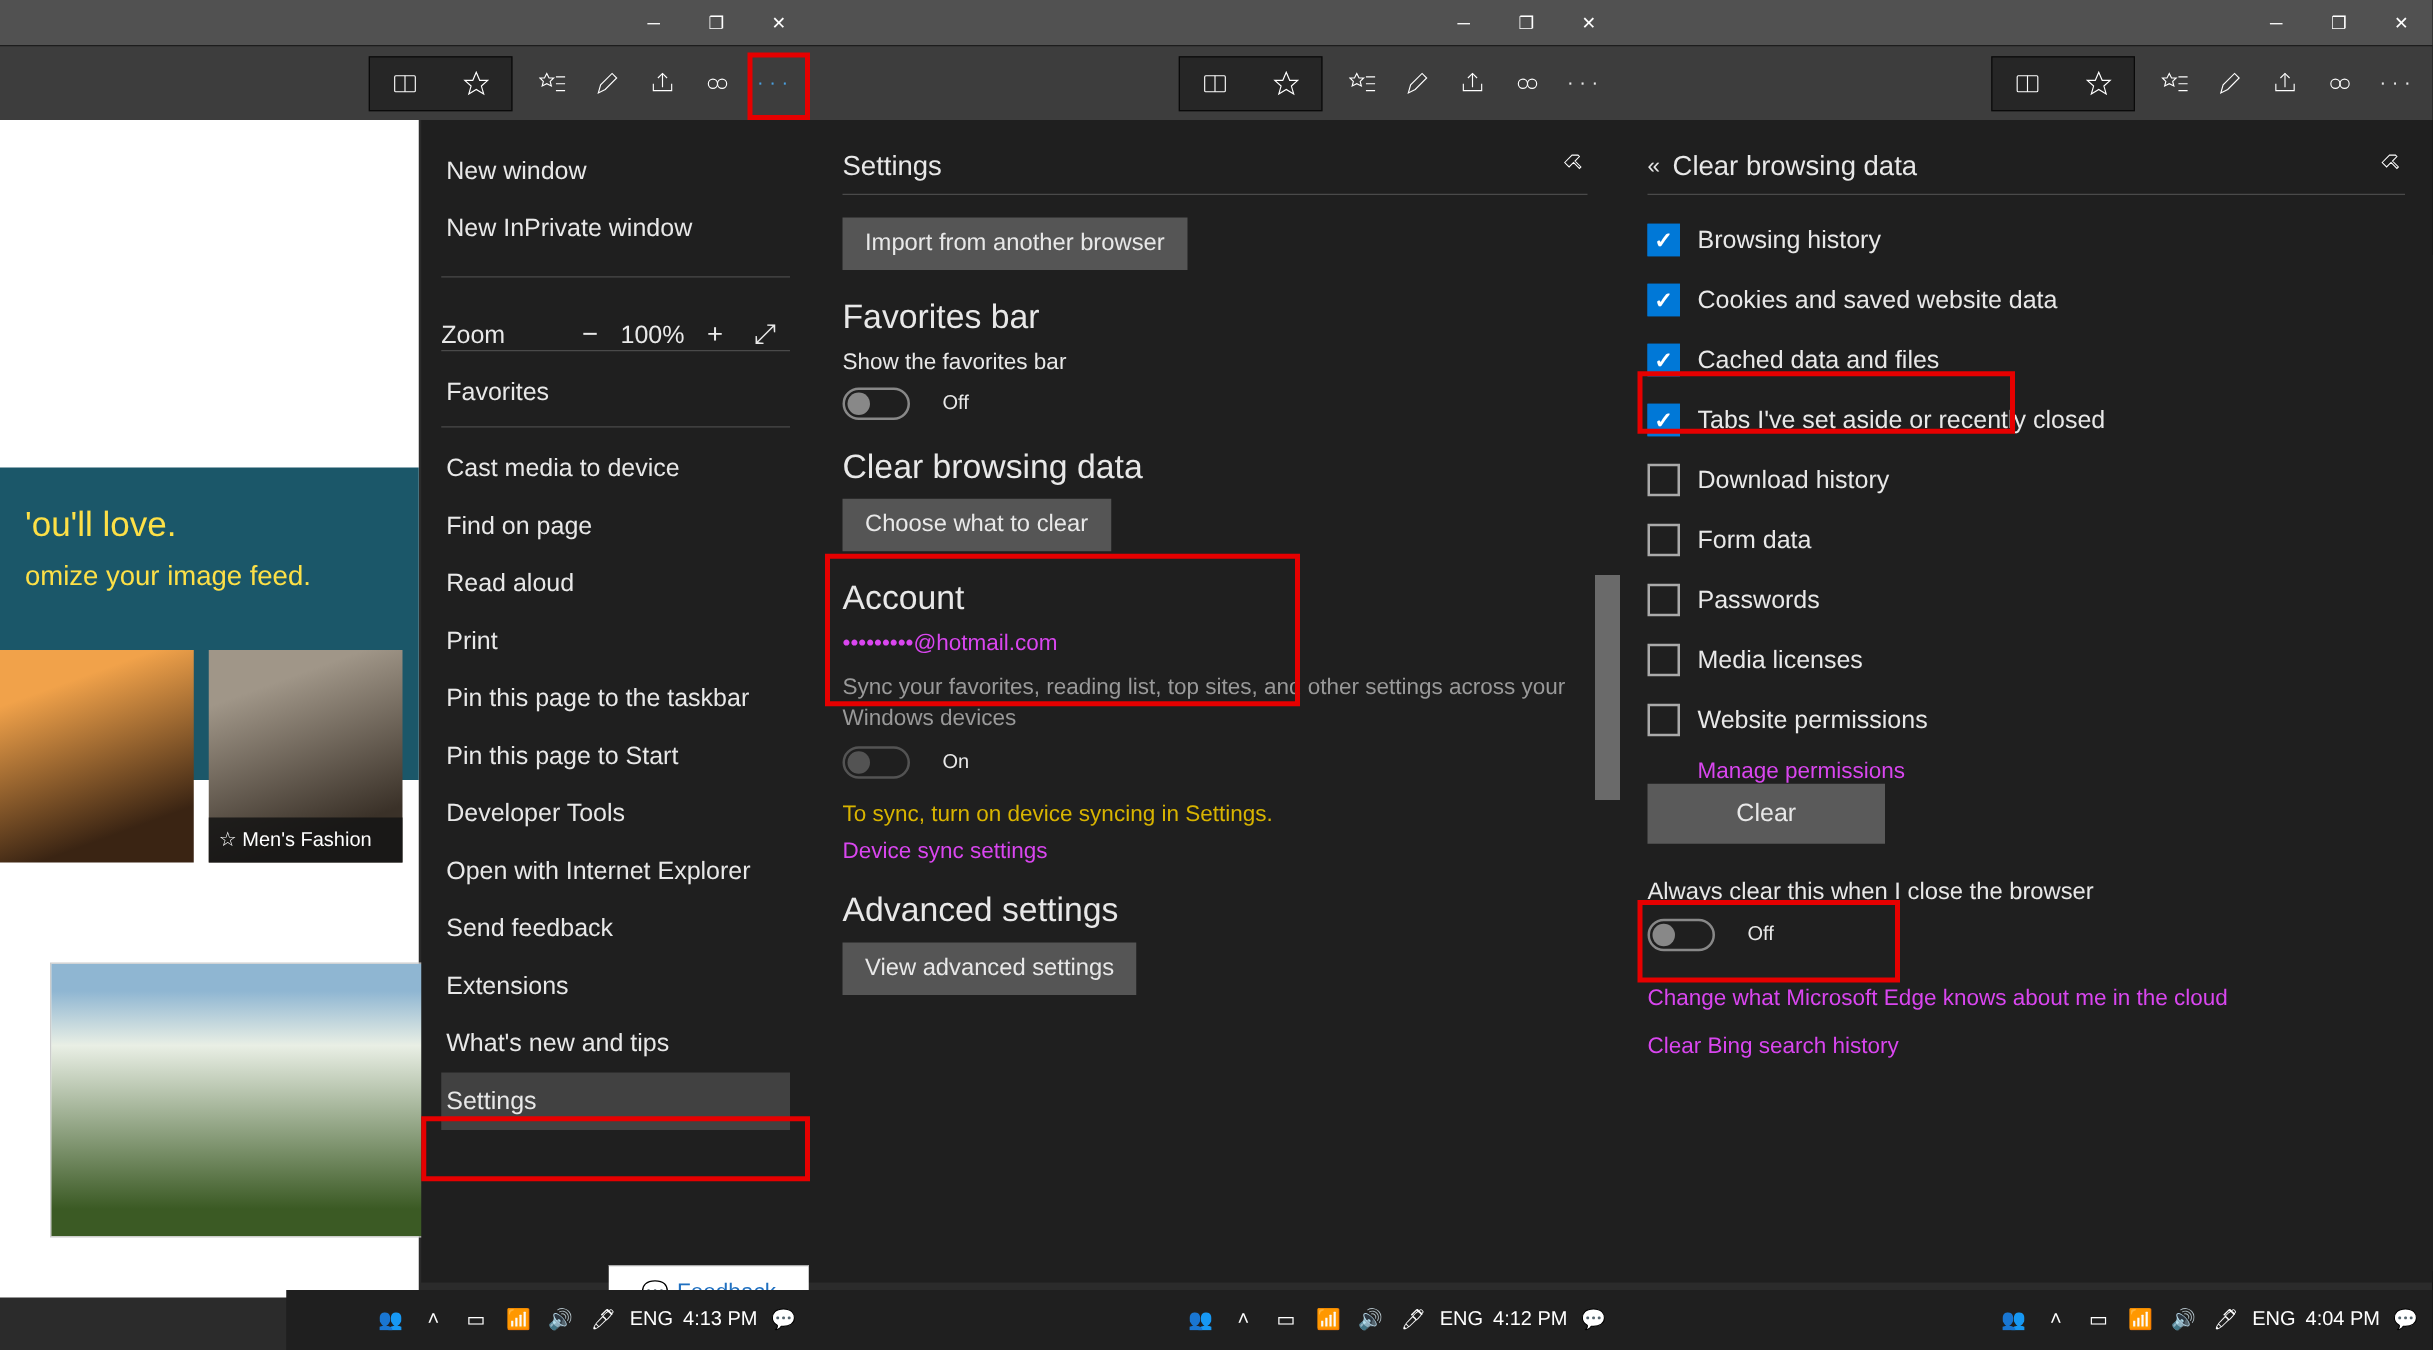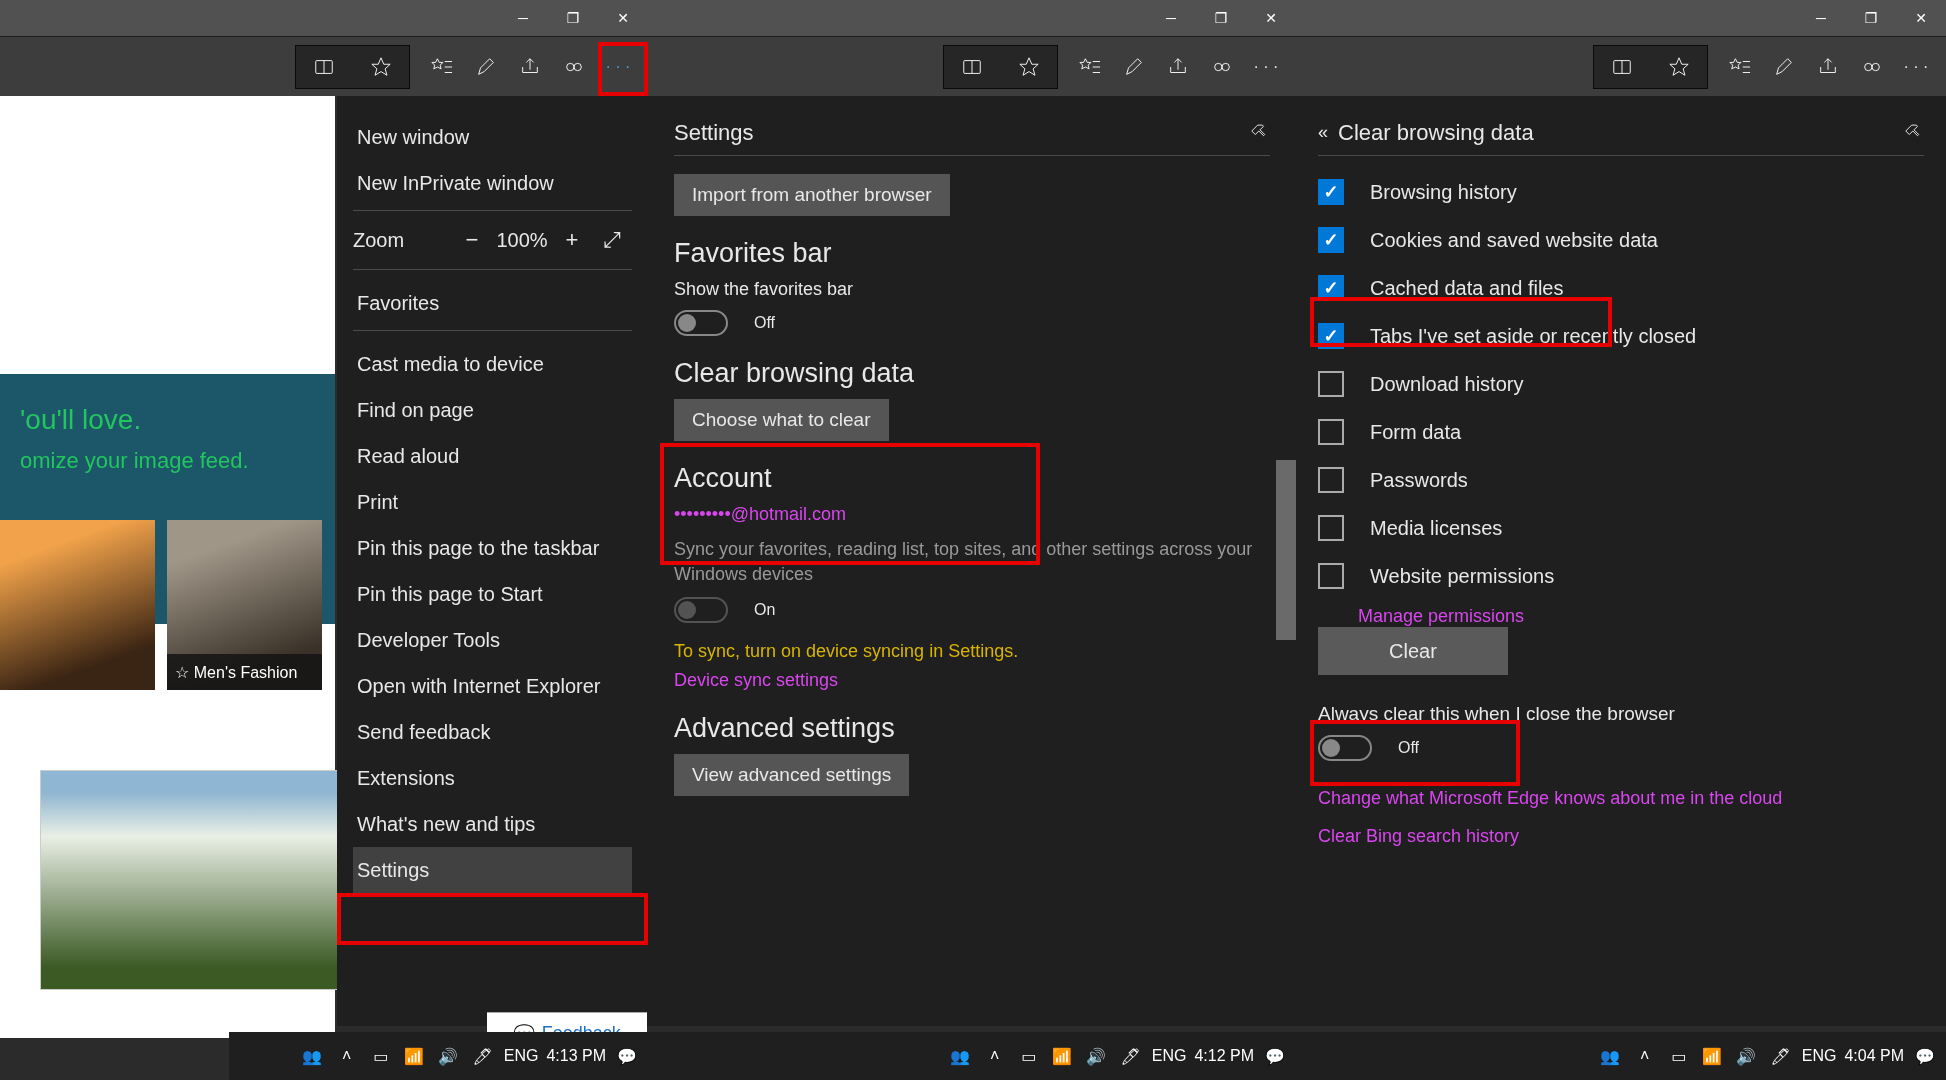--- a/index.html
+++ b/index.html
@@ -11,37 +11,37 @@
 
   .titlebar { height: 36px; background: #515151; display: flex; justify-content: flex-end; align-items: center; }
   .tbtn { width: 50px; height: 36px; display: flex; justify-content: center; align-items: center; color: #fff; font-size: 14px; }
 
   .toolbar-row { height: 60px; background: #3d3d3d; border-top: 1px solid #1d1d1d; display:flex; justify-content:flex-end; align-items:center; padding-right:8px; }
   .addrbox { width: 115px; height: 44px; background: #262626; border: 1px solid #0a0a0a; display:flex; align-items:center; justify-content:space-around; margin-right:10px;}
   .ticon { width: 44px; height: 44px; display:flex; align-items:center; justify-content:center; }
   .ticon svg, .tbtn svg { stroke: #fff; fill:none; }
 
   .content-bg { position:absolute; left:0; top:96px; width:335px; height: 942px; background:#fff; }
-  .blue-band { position:absolute; left:0; top:374px; width:335px; height:250px; background:#1b5769; color:#22c55e; padding: 30px 0 0 20px; }
+  .blue-band { position:absolute; left:0; top:374px; width:335px; height:250px; background:#1b5769; color:#fde047; padding: 30px 0 0 20px; }
   .blue-band .line1 { font-size: 28px; font-weight: 300; }
   .blue-band .line2 { font-size: 22px; font-weight: 300; margin-top: 12px; }
   .thumbs { position:absolute; left:0; top:520px; width:368px; height:200px; display:flex;}
   .thumb { width:155px; height:170px; background: #888; margin-right: 12px; position:relative;}
   .thumb1 { background: linear-gradient(160deg, #f1a24a 20%, #3a2413 80%); }
   .thumb2 { background: linear-gradient(160deg, #a09688 20%, #3a3128 80%); }
   .thumb .caption { position:absolute; left:0; right:0; bottom:0; height:36px; background: rgba(20,20,20,0.85); color:#fff; font-size:16px; display:flex; align-items:center; padding-left:8px;}
   .thumbs2 { position:absolute; left:40px; top:770px; display:flex; gap:20px; }
   .thumbs2 .t2 { width: 300px; height: 220px; background: #eee; border: 1px solid #ccc;}
   .thumbs2 .t2a { background: linear-gradient(180deg, #8fb6d2 10%, #e9efe5 30%, #3b5a24 90%); }
   .thumbs2 .t2b { background: linear-gradient(180deg, #350f3a 10%, #f3ccb4 60%); }
 
   .menu-panel { position:absolute; left:337px; top:96px; right:0; bottom:54px; background:#1f1f1f; padding: 18px 16px; }
   .menu-item { height: 46px; display:flex; align-items:center; font-size: 20px; color:#e8e8e8; padding-left: 4px;}
   .menu-item.hover { background:#414141; }
-  .zoom-row { height: 60px; display:flex; align-items:center; border-top:1px solid #4a4a4a; border-bottom:1px solid #4a4a4a; margin: 4px 0 10px;}
+  .zoom-row { height: 60px; display:flex; align-items:flex-end; border-top:1px solid #4a4a4a; border-bottom:1px solid #4a4a4a; margin: 15px 0 10px;}
   .zoom-row .lbl { flex: 1; font-size: 20px;}
   .zoom-btn { width: 40px; text-align: center; font-size: 22px; color:#e8e8e8; }
   .zoom-val { width: 60px; text-align: center; font-size: 20px; }
 
   .feedback-bar { position:absolute; left:487px; top:1012px; width:160px; height:42px; background:#fff; border-top:1px solid #aaa; display:flex; align-items:center; justify-content:center; color:#2070c0; font-size:18px;}
 
   .taskbar { position:absolute; left:229px; right:0; bottom:0; height:48px; background:#1f1f1f; display:flex; align-items:center; justify-content:flex-end; padding-right:8px; gap:8px; color:#fff; font-size:16px;}
   .tray-ico { width:26px; height:26px; display:flex; align-items:center; justify-content:center;}
 
   
@@ -57,21 +57,21 @@
   .link-blue { color:#d946ef; font-size: 18px; }
   .warn-yellow { color:#d8b400; font-size: 18px; margin-top: 18px; display:block;}
 
   .scrollbar-thumb { position:absolute; right:0; top:460px; width:20px; height:180px; background:#6a6a6a; }
 
   
   .cbd-scroll { position:absolute; left:0; top:96px; right:0; bottom:54px; background:#1f1f1f; padding: 14px 22px; overflow:hidden;}
   .cbd-header { height: 46px; display:flex; align-items:center; justify-content:space-between; border-bottom:1px solid #4a4a4a; margin-bottom: 12px;}
   .cbd-header .back { font-size:18px; margin-right:10px; }
   .cbd-header .title { font-size: 22px; flex:1;}
-  .chk-row { display:flex; align-items:center; gap:26px; height: 48px; font-size:20px;}
+  .chk-row { display:flex; align-items:center; gap:14px; height: 48px; font-size:20px;}
   .chk { width:26px; height:26px; border: 2px solid #aaa; display:flex; align-items:center; justify-content:center;}
   .chk.checked { background:#0078d7; border-color:#0078d7; }
   .chk.checked::after { content:"✓"; color:#fff; font-size:18px; font-weight:bold;}
   .btn-grey2 { background:#5a5a5a; width: 190px; height: 48px; display:flex; align-items:center; justify-content:center; font-size:20px; }
 
   .red-box { position:absolute; border:4px solid #e60000; pointer-events:none; z-index:50;}
 
   .pin-ico svg { stroke:#fff; fill:none; }
 
 </style>

